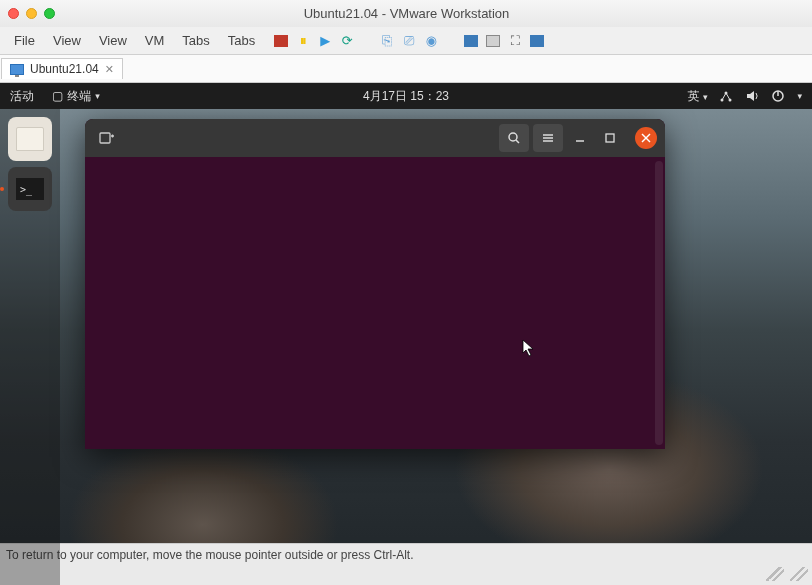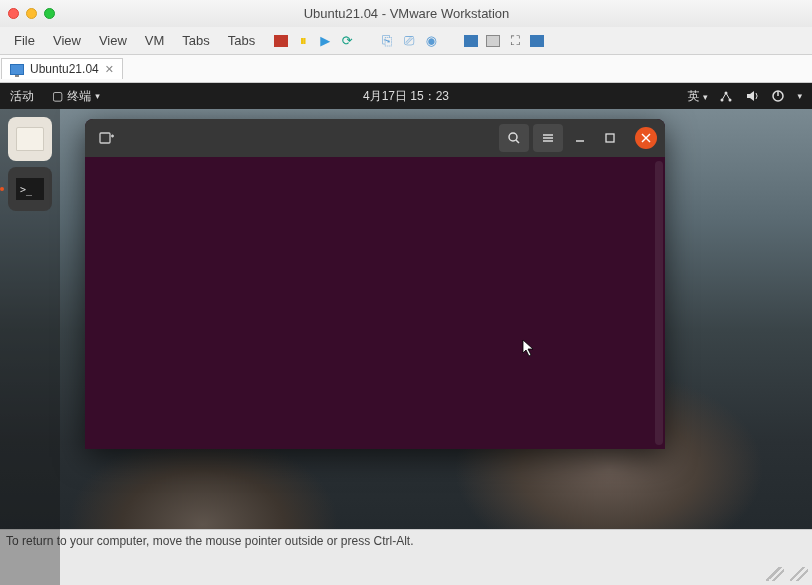--- a/index.html
+++ b/index.html
@@ -65,21 +65,21 @@
 .th-newtab { width:28px; height:28px; display:flex; align-items:center; justify-content:center; border-radius:4px; }
 .th-right { margin-left:auto; display:flex; align-items:center; gap:4px; }
 .th-btn { width:30px; height:28px; background:#484848; border-radius:4px; display:flex; align-items:center; justify-content:center; color:#ddd; font-size:14px; }
 .th-min,.th-max { width:26px; height:26px; display:flex; align-items:center; justify-content:center; color:#ddd; font-size:13px; }
 .th-close { width:22px; height:22px; background:#e95420; border-radius:50%; display:flex; align-items:center; justify-content:center; color:#fff; font-size:13px; margin-left:8px; }
 .term-body { position:absolute; top:38px; left:0; right:0; bottom:0; background:#380c2a; }
 .term-scroll { position:absolute; right:2px; top:4px; bottom:4px; width:8px; background:rgba(255,255,255,0.08); border-radius:4px; }
 .cursor-arrow { position:absolute; z-index:20; color:#fff; font-size:16px; }
 
 
-.statusbar { position:absolute; bottom:0; left:0; right:0; height:56px; background:#eaeaea; border-top:1px solid #ccc; display:flex; align-items:flex-start; padding:4px 6px; font-size:12px; color:#444; }
+.statusbar { position:absolute; bottom:0; left:0; right:0; height:42px; background:#eaeaea; border-top:1px solid #ccc; display:flex; align-items:flex-start; padding:4px 6px; font-size:12px; color:#444; }
 .status-handles { position:absolute; right:4px; bottom:4px; display:flex; gap:6px; }
 .status-handles .h { width:18px; height:14px; background:linear-gradient(135deg,transparent 40%,#bbb 40%,#bbb 50%,transparent 50%,transparent 60%,#bbb 60%,#bbb 70%,transparent 70%); }
 
 svg { display:block; }
 </style>
 </head>
 <body>
 
 <div class="host-titlebar">
   <div class="traffic-lights">

